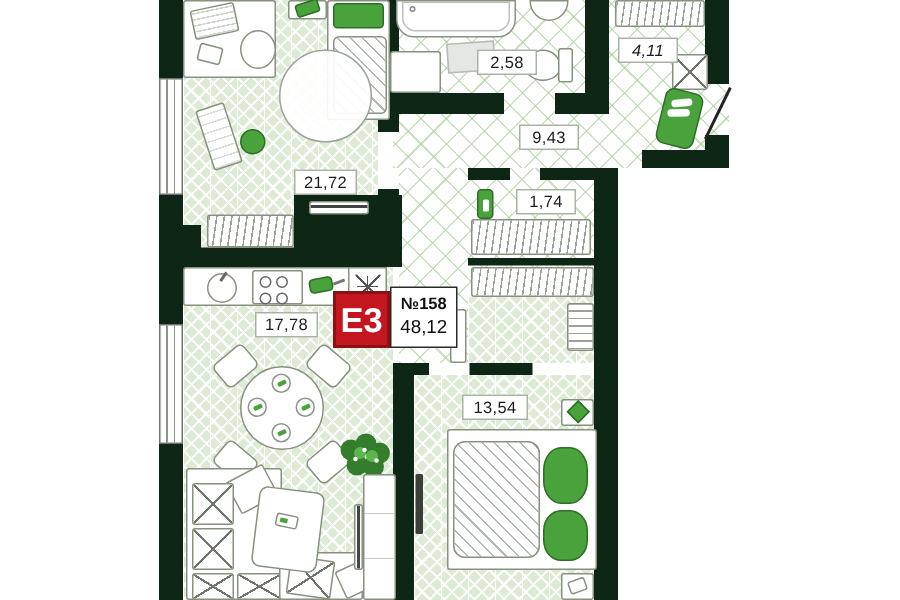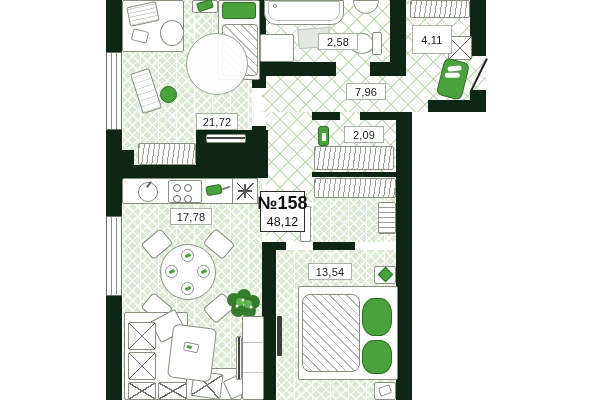--- a/index.html
+++ b/index.html
@@ -44,21 +44,21 @@
      linear-gradient(90deg, transparent calc(50% - .6px), #555 calc(50% - .6px), #555 calc(50% + .6px), transparent calc(50% + .6px)),
      linear-gradient(0deg, transparent calc(50% - .6px), #555 calc(50% - .6px), #555 calc(50% + .6px), transparent calc(50% + .6px));
      background-size:70% 70%,70% 70%,100% 60%,60% 100%;background-position:center;background-repeat:no-repeat;}
   .label{position:absolute;background:#fff;border:1px solid #a9b3a5;color:#1c1c1c;font-size:11px;
     display:flex;align-items:center;justify-content:center;box-sizing:border-box;letter-spacing:.2px;}
   .circle{border-radius:50%;}
   .badge-e3{position:absolute;background:var(--badge-red);border:2px solid #8d1016;color:#fff;
     display:flex;align-items:center;justify-content:center;font-size:23px;font-weight:bold;box-sizing:border-box;}
   .badge-info{position:absolute;background:#fff;border:1.5px solid #2a2a2a;color:#111;box-sizing:border-box;
     display:flex;flex-direction:column;align-items:center;justify-content:center;line-height:1.25;}
-  .badge-info .num{font-size:18px;font-weight:bold;}
+  .badge-info .num{font-size:11px;font-weight:bold;}
   .badge-info .area{font-size:12.5px;}
   .dotrow{display:flex;flex-wrap:wrap;gap:3px;padding:3px 4px;}
   .dot{width:8px;height:8px;border:1px solid #666;border-radius:50%;box-sizing:border-box;}
   .plate{position:absolute;width:13px;height:13px;border:1px solid #8b958b;border-radius:50%;background:#fff;box-sizing:border-box;}
   .plate i{position:absolute;left:3px;top:4px;width:6px;height:3px;background:var(--accent);border-radius:1px;transform:rotate(-25deg);display:block;}
 </style>
 </head>
 <body>
 
 <div id="canvas">
@@ -136,34 +136,34 @@
     <span>2,58</span>
   </div>
 
   <div class="furn hatch-v" style="left:410px;top:0;width:60px;height:18px;"></div>
   <div class="furn xcross" style="left:448px;top:36px;width:24px;height:24px;"></div>
   <div class="abs green" style="left:440px;top:60px;width:26px;height:38px;border-radius:6px;transform:rotate(14deg);">
     <div class="abs" style="left:4px;top:5px;width:14px;height:5px;background:#fff;border-radius:3px;transform:rotate(-20deg);"></div>
     <div class="abs" style="left:3px;top:12px;width:15px;height:5px;background:#fff;border-radius:3px;transform:rotate(-15deg);"></div>
   </div>
 
-  <div class="label" style="left:412px;top:25px;width:40px;height:29px;">
+  <div class="label" style="left:412px;top:25px;width:40px;height:17px;font-style:italic;">
     <span>4,11</span>
   </div>
 
   <div class="label" style="left:346px;top:83px;width:40px;height:17px;">
-    <span>7,96</span>
+    <span>9,43</span>
   </div>
 
   <div class="abs green" style="left:318px;top:126px;width:11px;height:20px;border-radius:3px;">
     <div class="abs" style="left:3px;top:6px;width:4px;height:8px;background:#fff;border-radius:1px;"></div>
   </div>
   <div class="furn hatch-v" style="left:314px;top:146px;width:80px;height:24px;"></div>
   <div class="label" style="left:344px;top:126px;width:40px;height:17px;">
-    <span>2,09</span>
+    <span>1,74</span>
   </div>
 
   <div class="furn hatch-v" style="left:314px;top:178px;width:82px;height:20px;"></div>
   <div class="furn hatch-h" style="left:378px;top:202px;width:18px;height:32px;"></div>
   <div class="furn" style="left:300px;top:206px;width:11px;height:36px;"></div>
 
   <div class="furn" style="left:122px;top:178px;width:136px;height:26px;"></div>
   <div class="furn circle" style="left:138px;top:182px;width:20px;height:20px;">
     <div class="abs" style="left:9px;top:-2px;width:2px;height:7px;background:#666;transform:rotate(35deg);"></div>
   </div>
@@ -172,20 +172,23 @@
         <span class="dot"></span>
         <span class="dot"></span>
         <span class="dot"></span>
         <span class="dot"></span>
       </div>
   </div>
   <div class="abs green" style="left:206px;top:185px;width:16px;height:10px;border-radius:3px;transform:rotate(-10deg);"></div>
   <div class="abs" style="left:222px;top:187px;width:8px;height:2px;background:#777;transform:rotate(-20deg);"></div>
   <div class="furn star" style="left:232px;top:178px;width:26px;height:26px;border-radius:0;"></div>
 
+  <div class="badge-e3" style="left:222px;top:194px;width:38px;height:38px;">
+    <span>E3</span>
+  </div>
   <div class="badge-info" style="left:260px;top:191px;width:45px;height:41px;">
     <span class="num">№158</span>
     <span class="area">48,12</span>
   </div>
 
   <div class="label" style="left:170px;top:208px;width:42px;height:17px;">
     <span>17,78</span>
   </div>
 
   <div class="furn" style="left:144px;top:234px;width:26px;height:20px;border-radius:4px;transform:rotate(-40deg);"></div>

